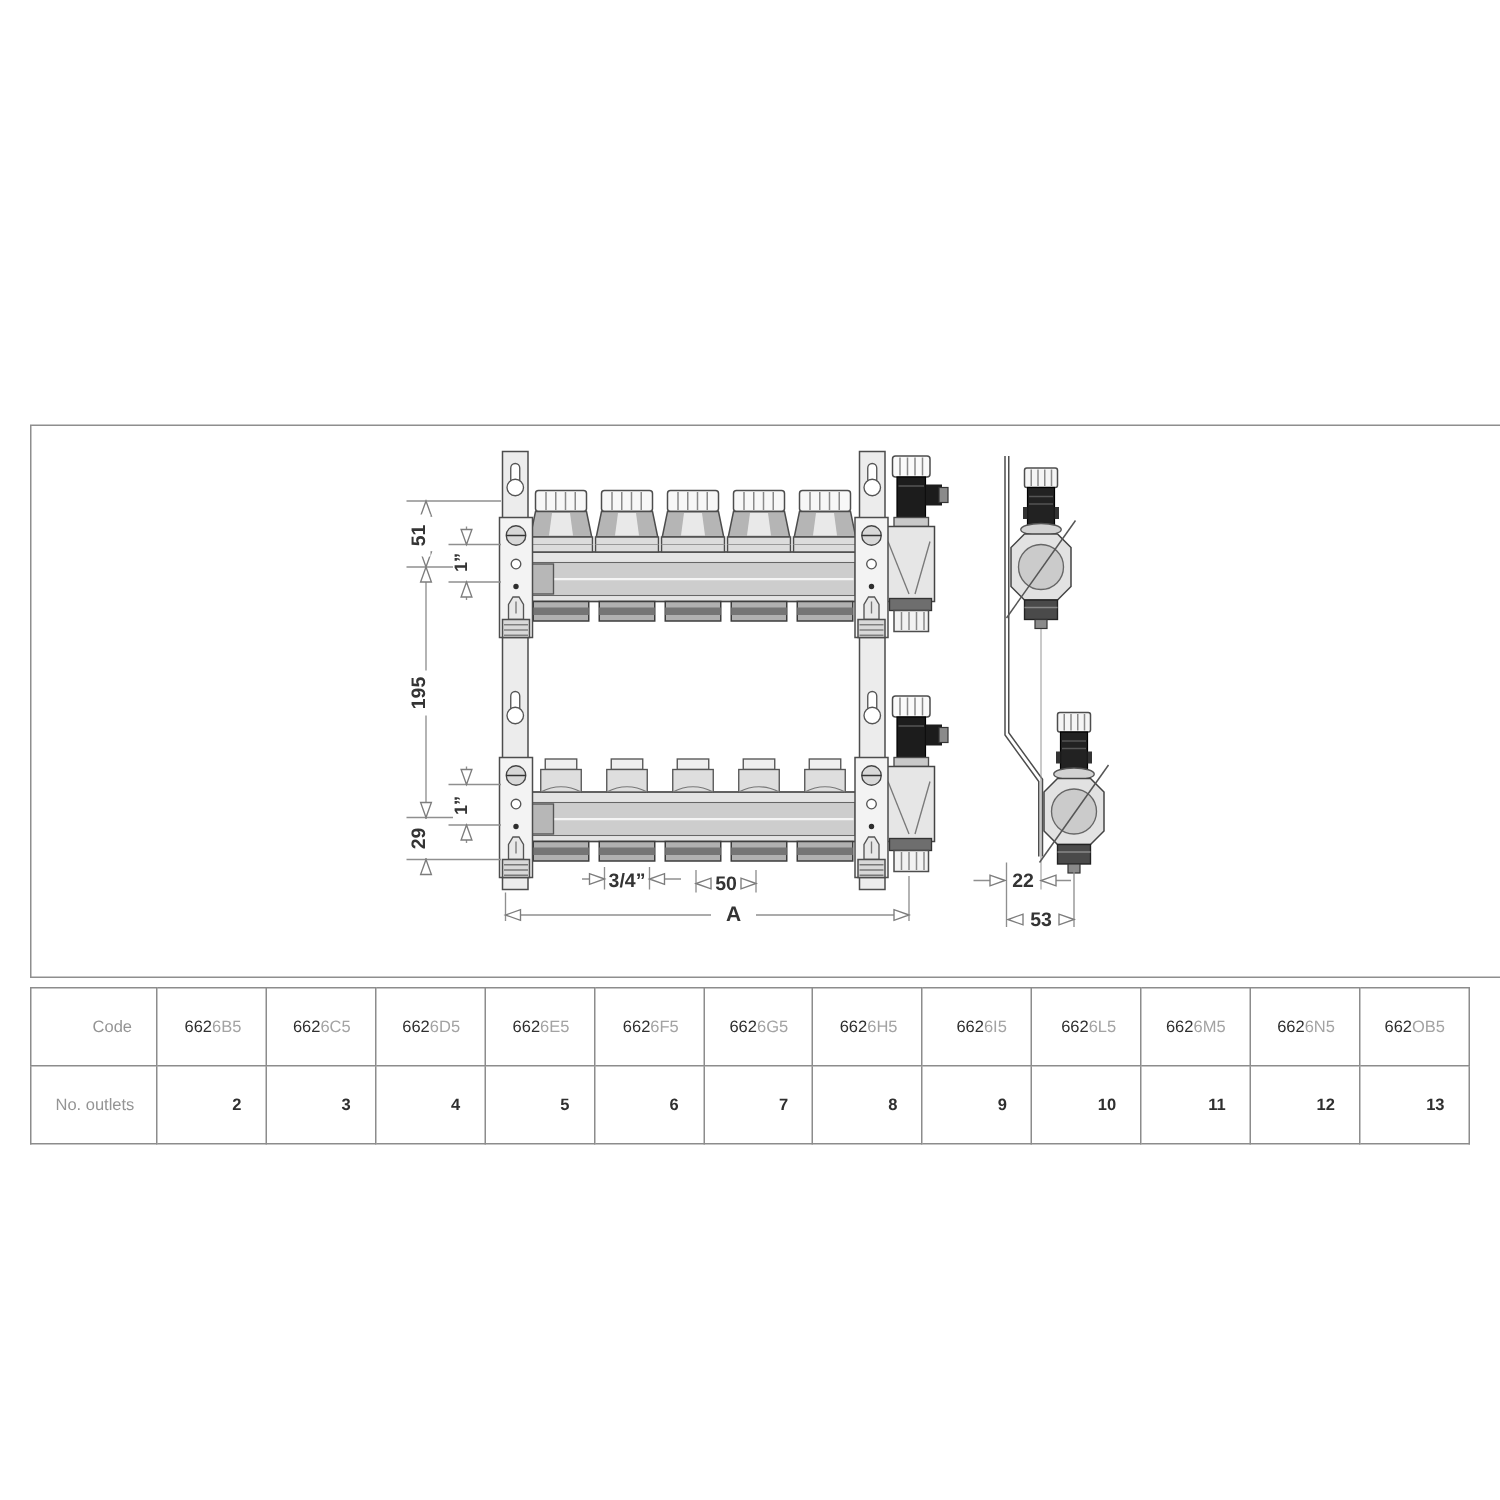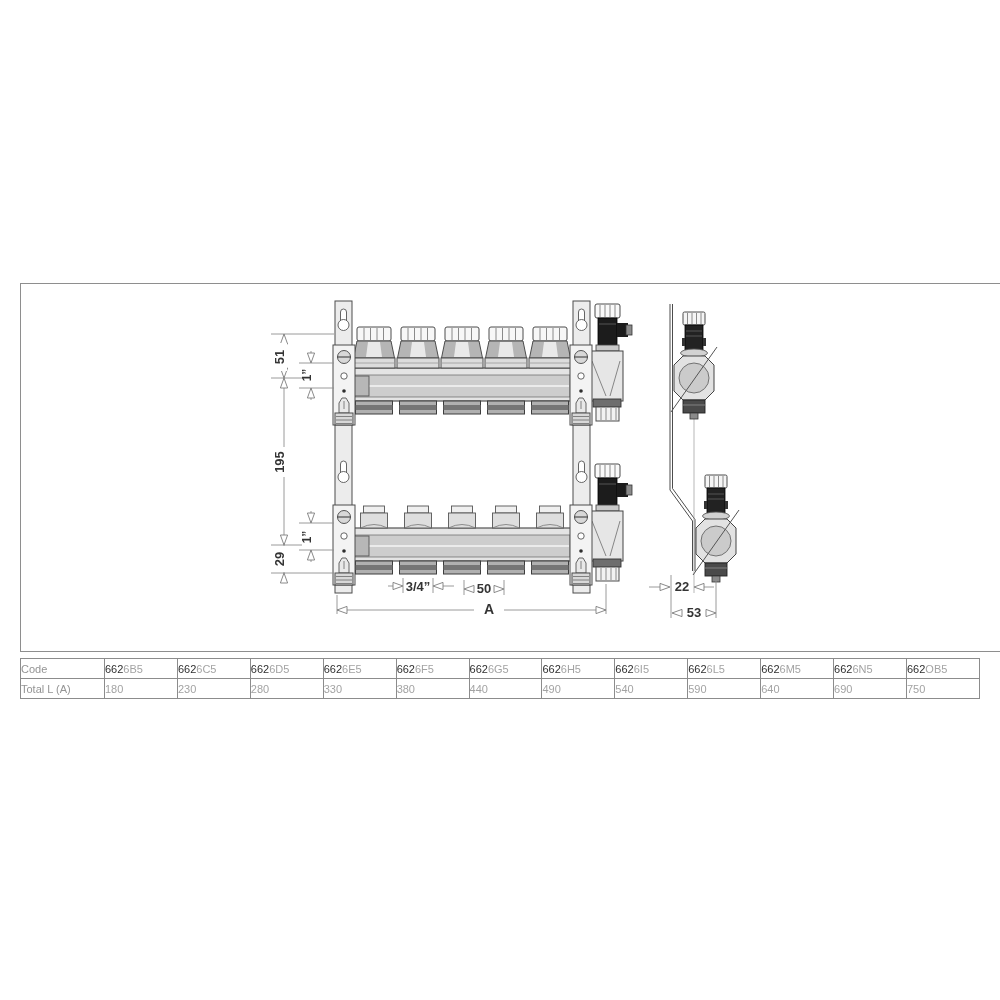--- a/index.html
+++ b/index.html
@@ -1,20 +1,20 @@
 <!DOCTYPE html>
 <html><head>
 <meta charset="utf-8">
 <style>
   html,body{margin:0;padding:0;background:#fff;}
   body{width:1000px;height:1000px;position:relative;font-family:"Liberation Sans",sans-serif;}
   .panel{position:absolute;left:20px;top:283px;width:959px;height:367px;border:1.5px solid #8e8e8e;background:#fff;padding-left:21px;}
   .panel svg{display:block;}
   .dimtable{position:absolute;left:20px;top:658px;width:960px;border-collapse:collapse;table-layout:fixed;font-size:11px;}
-  .dimtable td{border:1px solid #8c8c8c;height:19px;text-align:left;padding:0;white-space:nowrap;overflow:hidden;}
+  .dimtable td{border:1px solid #8c8c8c;height:19px;text-align:right;padding:16px;white-space:nowrap;overflow:hidden;}
   .dimtable td.lbl{color:#949494;}
   .cp{font-weight:normal;color:#2f2f2f;}
   .cs{color:#a3a3a3;}
   .outv{font-weight:bold;color:#2f2f2f;}
   .totv{color:#a3a3a3;}
   
   .ln{stroke:#4d4d4d;stroke-width:1;fill:none;}
   .dimln{stroke:#8f8f8f;stroke-width:0.9;fill:none;}
   .dim{font:bold 13px "Liberation Sans",sans-serif;fill:#343434;}
   .dimsm{font:bold 12px "Liberation Sans",sans-serif;fill:#343434;}
@@ -266,28 +266,28 @@
     <td><span class="cp">662</span><span class="cs">6F5</span></td>
     <td><span class="cp">662</span><span class="cs">6G5</span></td>
     <td><span class="cp">662</span><span class="cs">6H5</span></td>
     <td><span class="cp">662</span><span class="cs">6I5</span></td>
     <td><span class="cp">662</span><span class="cs">6L5</span></td>
     <td><span class="cp">662</span><span class="cs">6M5</span></td>
     <td><span class="cp">662</span><span class="cs">6N5</span></td>
     <td><span class="cp">662</span><span class="cs">OB5</span></td>
   </tr>
   <tr>
-    <td class="lbl">Total L (A)</td>
-    <td class="totv">180</td>
-    <td class="totv">230</td>
-    <td class="totv">280</td>
-    <td class="totv">330</td>
-    <td class="totv">380</td>
-    <td class="totv">440</td>
-    <td class="totv">490</td>
-    <td class="totv">540</td>
-    <td class="totv">590</td>
-    <td class="totv">640</td>
-    <td class="totv">690</td>
-    <td class="totv">750</td>
+    <td class="lbl">No. outlets</td>
+    <td class="outv">2</td>
+    <td class="outv">3</td>
+    <td class="outv">4</td>
+    <td class="outv">5</td>
+    <td class="outv">6</td>
+    <td class="outv">7</td>
+    <td class="outv">8</td>
+    <td class="outv">9</td>
+    <td class="outv">10</td>
+    <td class="outv">11</td>
+    <td class="outv">12</td>
+    <td class="outv">13</td>
   </tr>
 </tbody>
   </table>
 
 </body></html>

